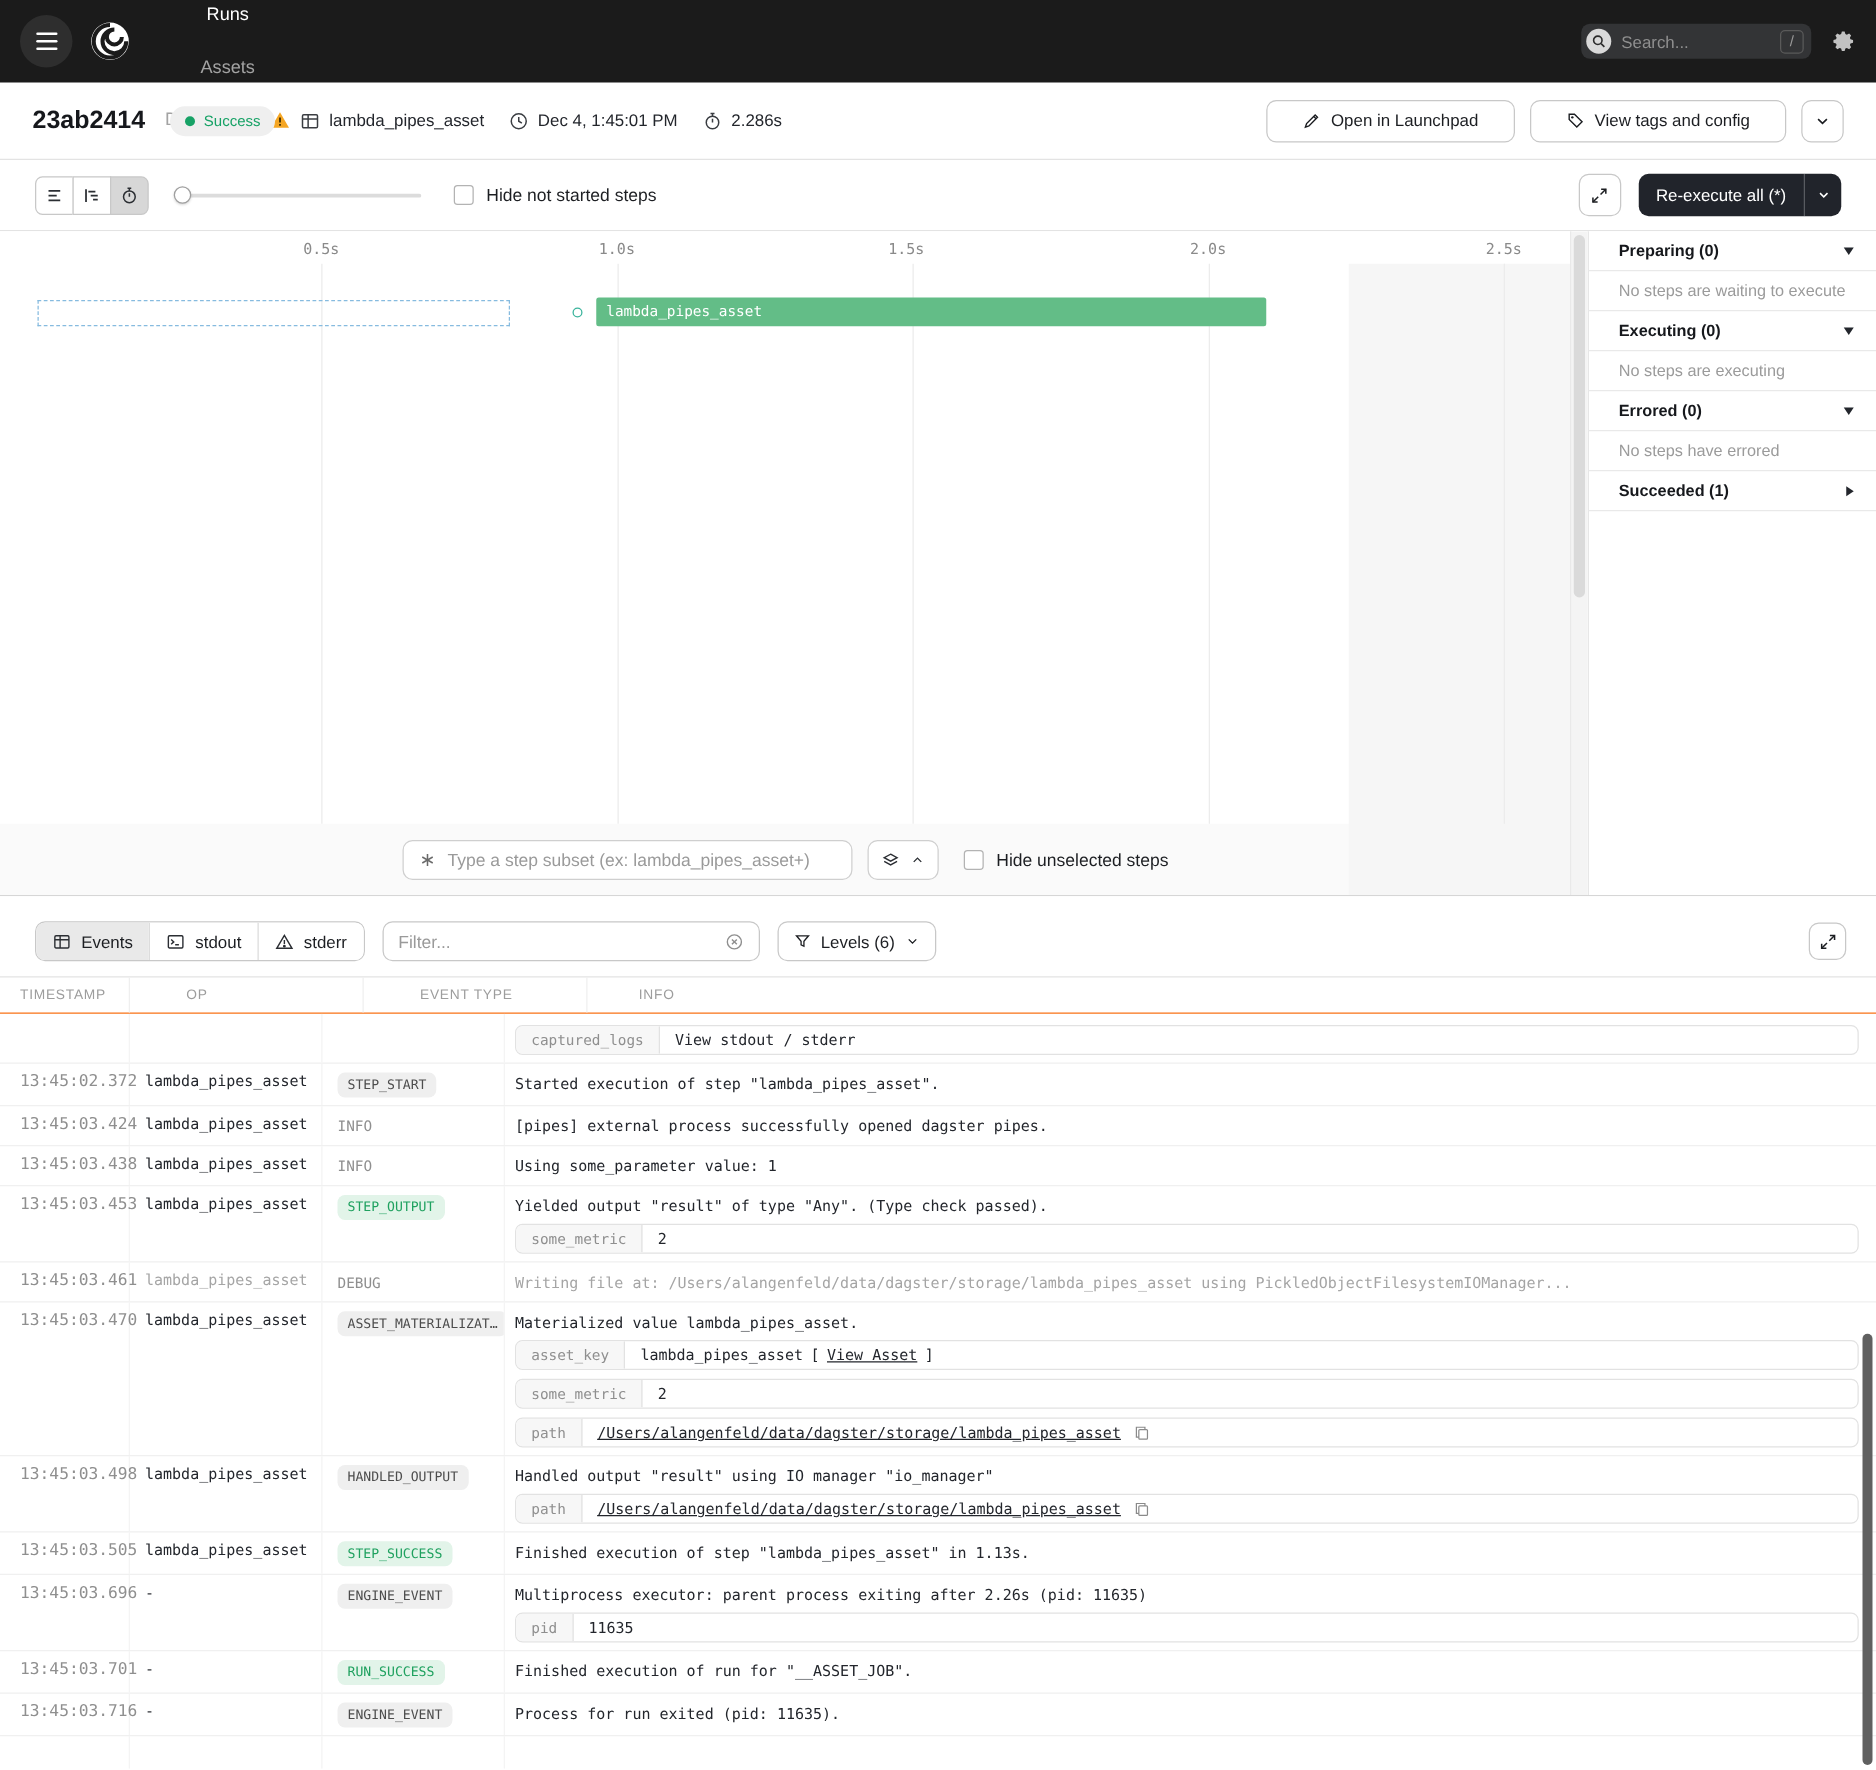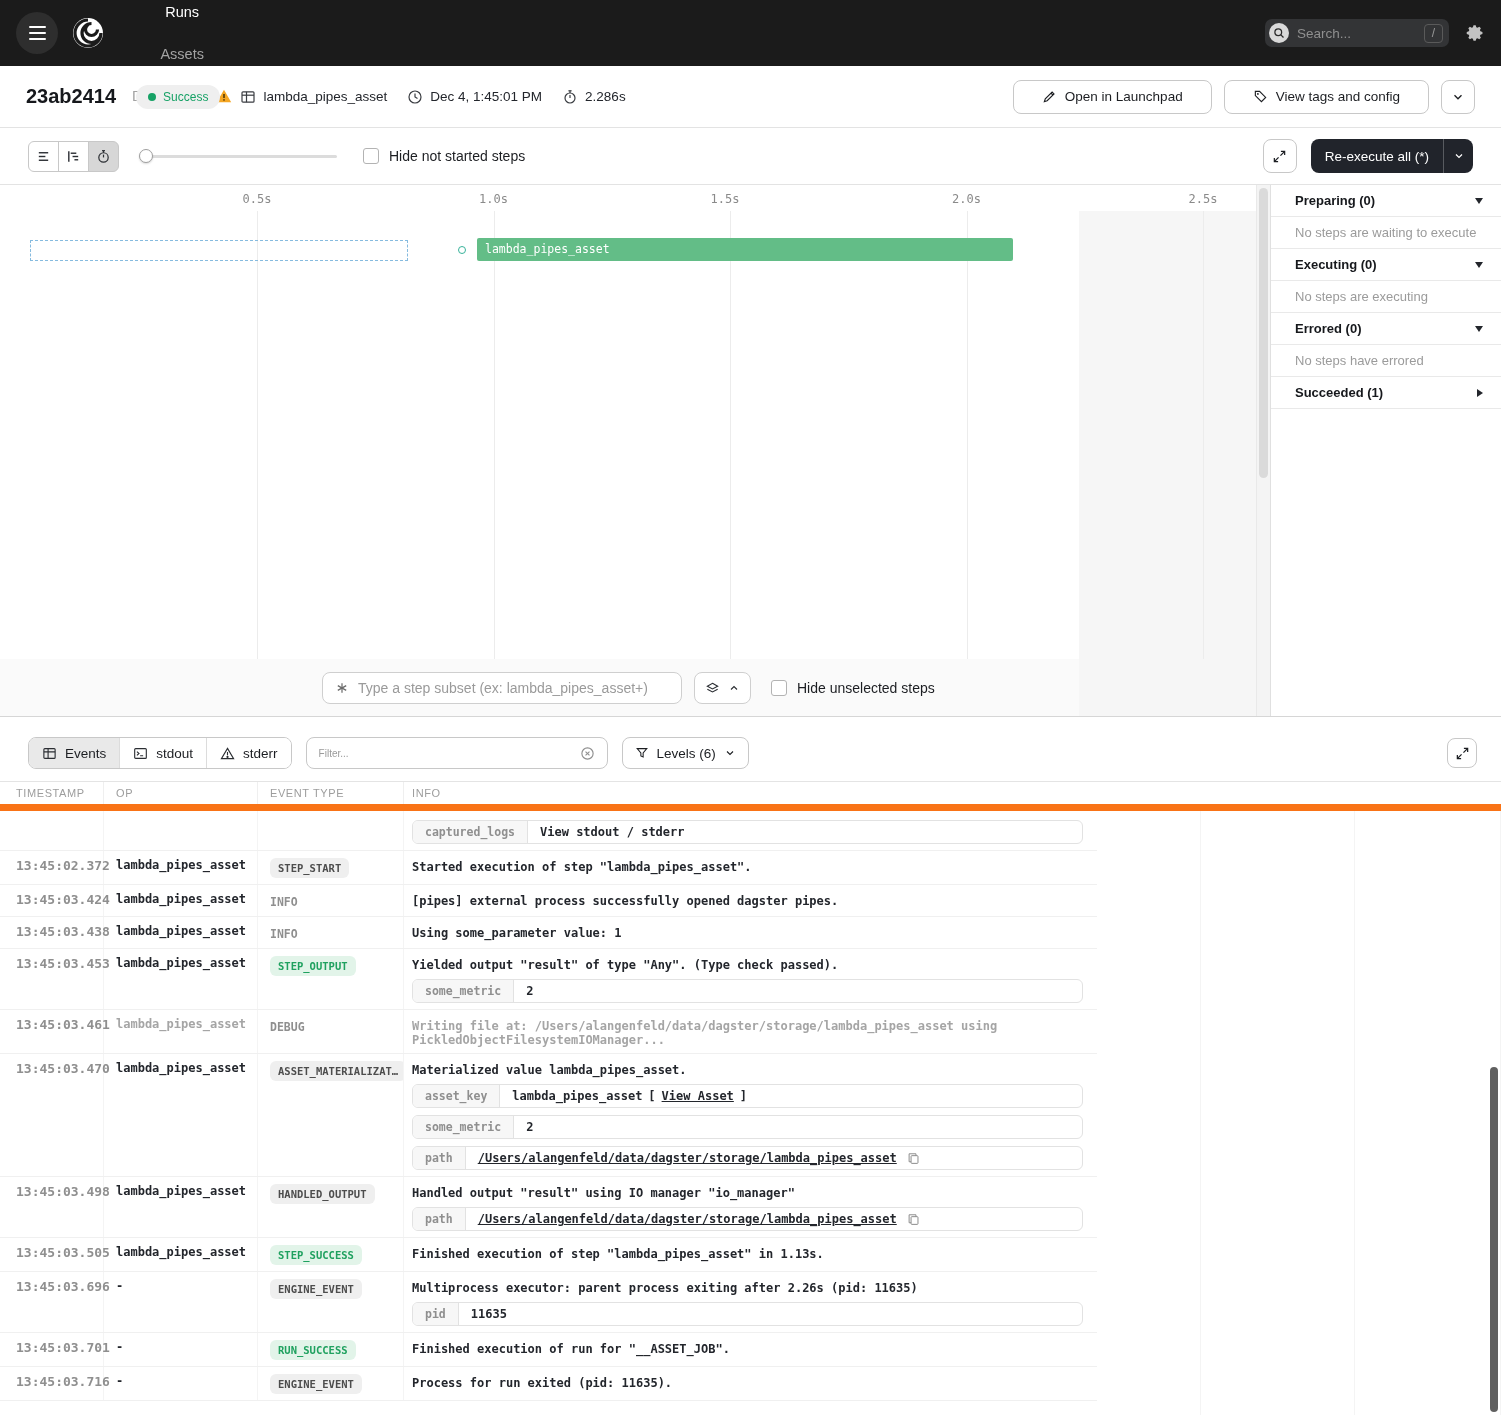--- a/index.html
+++ b/index.html
@@ -99,36 +99,36 @@
   .logs { position:relative; height:698px; display:flex; flex-direction:column; background:#fff; }
   .logs-toolbar { display:flex; align-items:center; gap:14px; padding:20px 24px 12px 28px; }
   .tab-group { display:flex; border:1px solid #c8c8c8; border-radius:8px; overflow:hidden; height:32px; }
   .tab { display:flex; align-items:center; gap:8px; padding:0 13px; font-size:13.5px; color:#1c1e22;
     background:#fff; border:none; border-left:1px solid #dcdcdc; cursor:pointer; }
   .tab:first-child { border-left:none; }
   .tab.active { background:#e9e9e9; }
   .tab .icon { color:#2b2e33; }
   .filter-input { width:302px; height:32px; border:1px solid #c8c8c8; border-radius:8px; display:flex;
     align-items:center; gap:8px; padding:0 12px; cursor:text; }
-  .filter-placeholder { flex:1; color:#9a9a9a; font-size:10px; }
+  .filter-placeholder { flex:1; color:#9a9a9a; font-size:14px; }
   .clear-icon { color:#8f8f8f; }
   .levels-btn { height:32px; border:1px solid #c8c8c8; border-radius:8px; background:#fff; display:flex;
     align-items:center; gap:8px; padding:0 12px; font-size:13.5px; color:#1c1e22; cursor:pointer; }
   .logs-expand { margin-left:auto; }
 
   .lt-header { display:grid; grid-template-columns:104px 154px 146px 1fr; height:30px;
-    border-top:1px solid #e4e4e4; border-bottom:7px solid #f97316; }
+    border-top:1px solid #e4e4e4; border-bottom:1px solid #f97316;gap:33px; }
   .hcell { display:flex; align-items:center; font-size:11px; letter-spacing:.6px; color:#9d9d9d;
     text-transform:uppercase; }
   .hcell.c1 { padding-left:16px; border-right:1px solid #efefef; }
   .hcell.c2 { padding-left:12px; border-right:1px solid #efefef; }
   .hcell.c3 { padding-left:12px; border-right:1px solid #efefef; }
   .hcell.c4 { padding-left:8px; }
 
-  .lt-body { flex:1; display:flex; overflow:hidden;font-weight:bold; }
+  .lt-body { flex:1; display:flex; flex-direction:column; overflow:hidden; }
   .log-row { display:grid; grid-template-columns:104px 154px 146px 1fr; border-bottom:1px solid #f0f0f0; }
   .cell { padding-top:7px; padding-bottom:6px; }
   .cell.ts { font-family:"DejaVu Sans Mono",monospace; font-size:13px; color:#8f8f8f; padding-left:16px;
     border-right:1px solid #f4f4f4; }
   .cell.op { font-family:"DejaVu Sans Mono",monospace; font-size:12px; color:#23262c; padding-left:12px;
     border-right:1px solid #f4f4f4; }
   .cell.type { padding-left:12px; border-right:1px solid #f4f4f4; overflow:hidden; }
   .cell.info { padding-left:8px; padding-right:14px; }
   .badge { display:inline-block; font-family:"DejaVu Sans Mono",monospace; font-size:10.5px; padding:4px 8px;
     border-radius:6px; background:#efefef; color:#4d4d4d; white-space:nowrap; }

